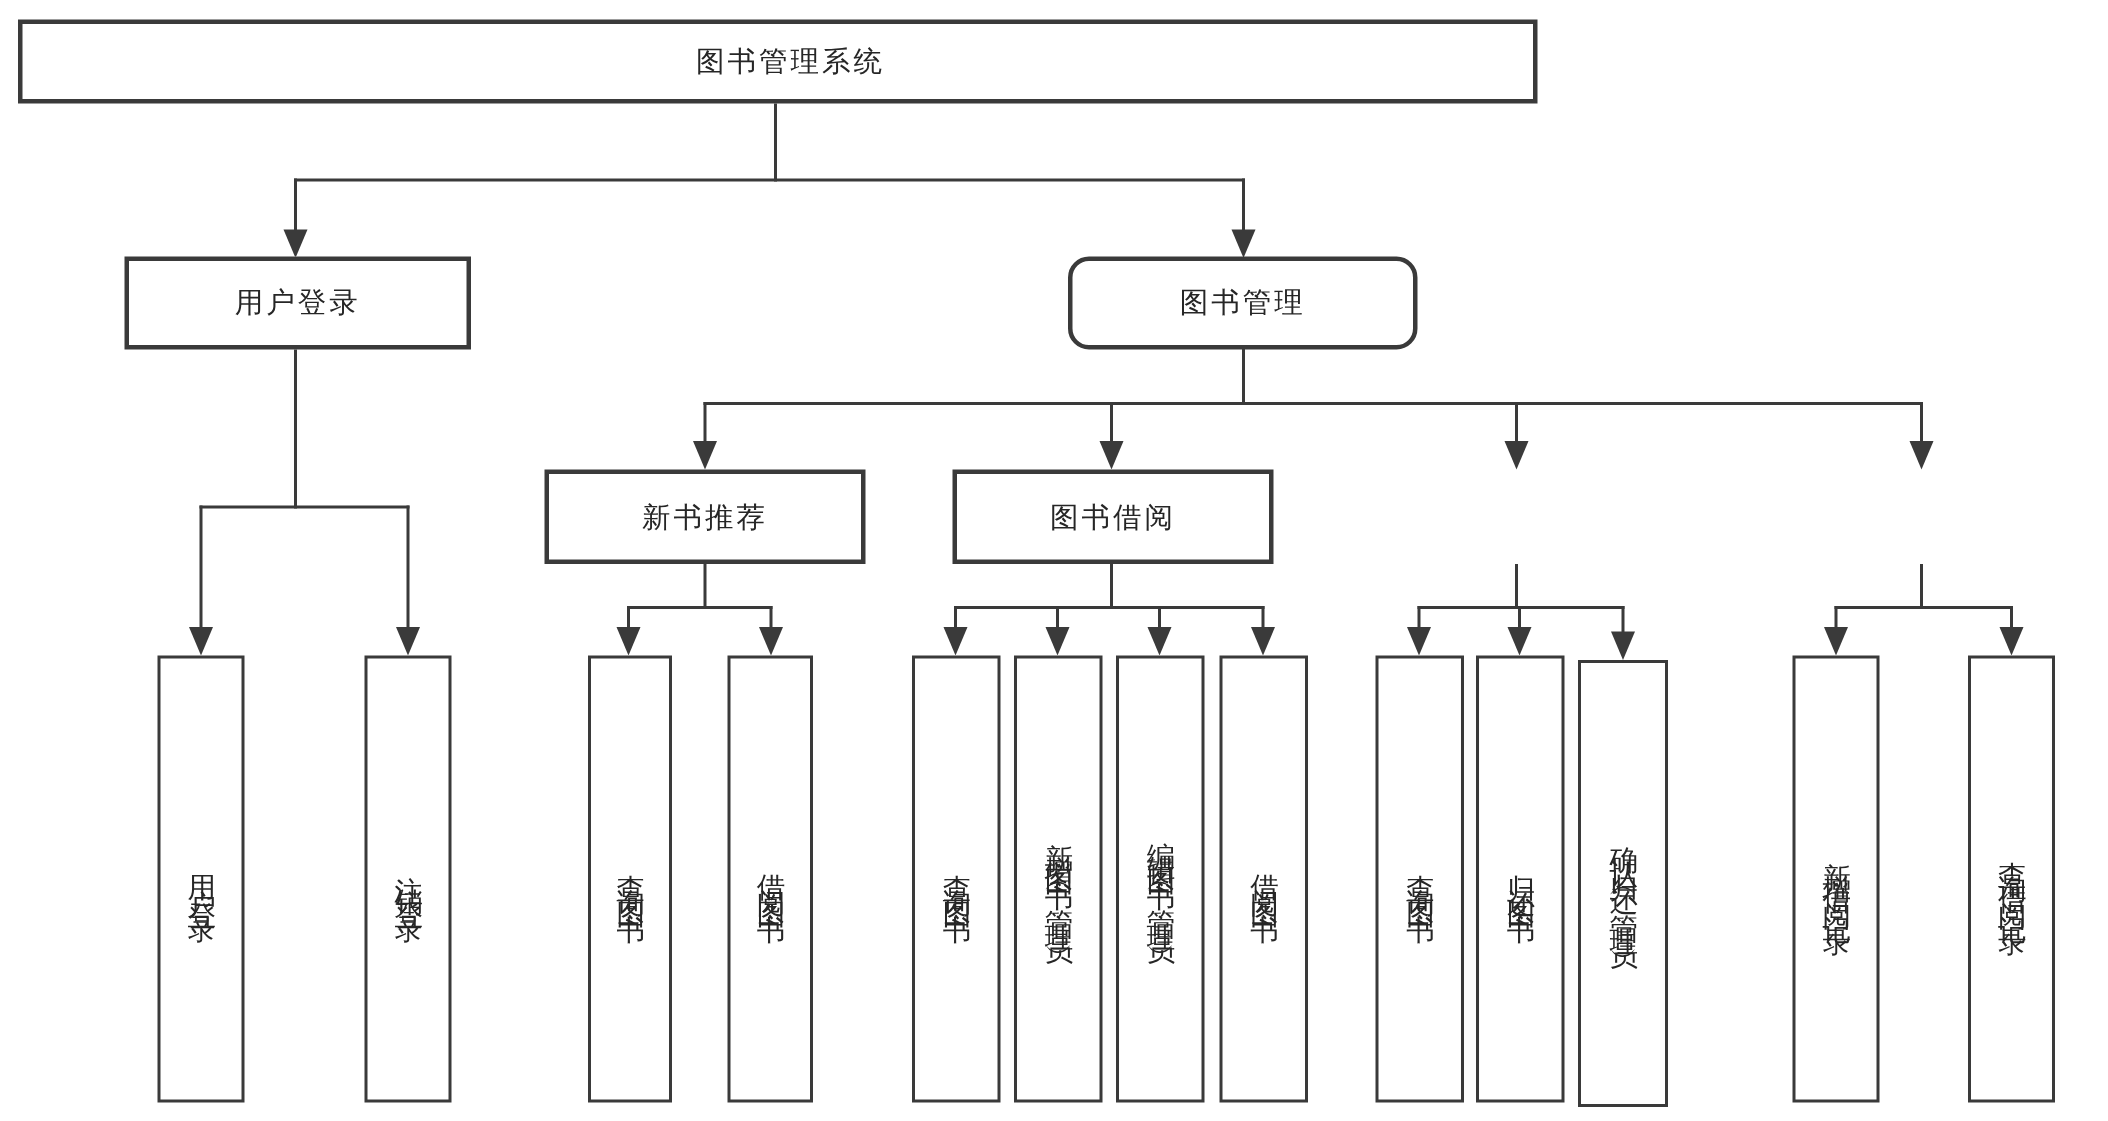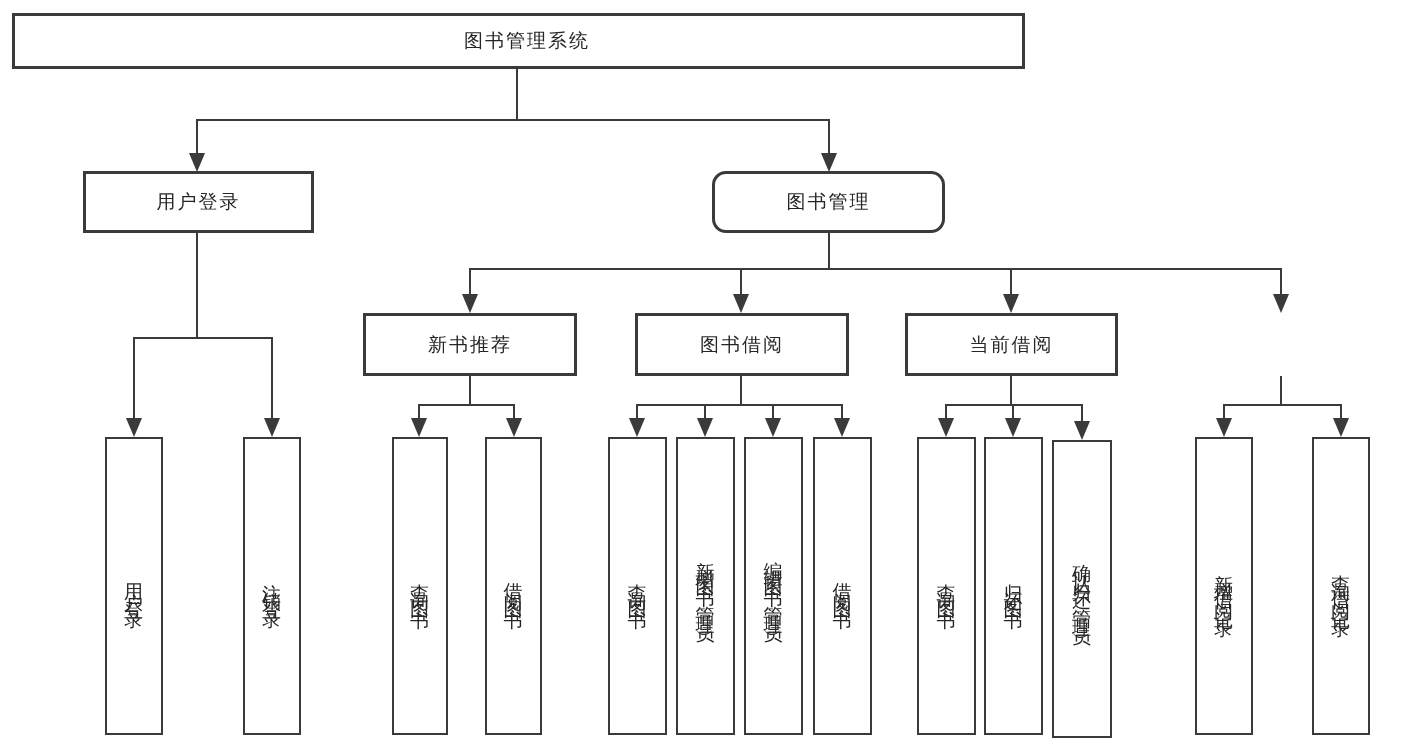--- a/index.html
+++ b/index.html
@@ -91,21 +91,20 @@
 
 <div class="canvas">
 
   <div class="node" style="left:12px; top:13px; width:1013px; height:56px;padding-left:17px;">图书管理系统</div>
 
   <div class="node" style="left:83px; top:171px; width:231px; height:62px;">用户登录</div>
   <div class="node" style="left:712px; top:171px; width:233px; height:62px;border-radius:14px;">图书管理</div>
 
   <div class="node" style="left:363px; top:313px; width:214px; height:63px;">新书推荐</div>
   <div class="node" style="left:635px; top:313px; width:214px; height:63px;">图书借阅</div>
-  <div class="node" style="left:905px; top:313px; width:213px; height:63px;">当前借阅</div>
 
   <div class="leaf" style="left:105px; width:58px;">
     <span>用户登录</span>
   </div>
   <div class="leaf" style="left:243px; width:58px;">
     <span>注销登录</span>
   </div>
 
   <div class="leaf" style="left:392px; width:56px;">
     <span>查询图书</span>

